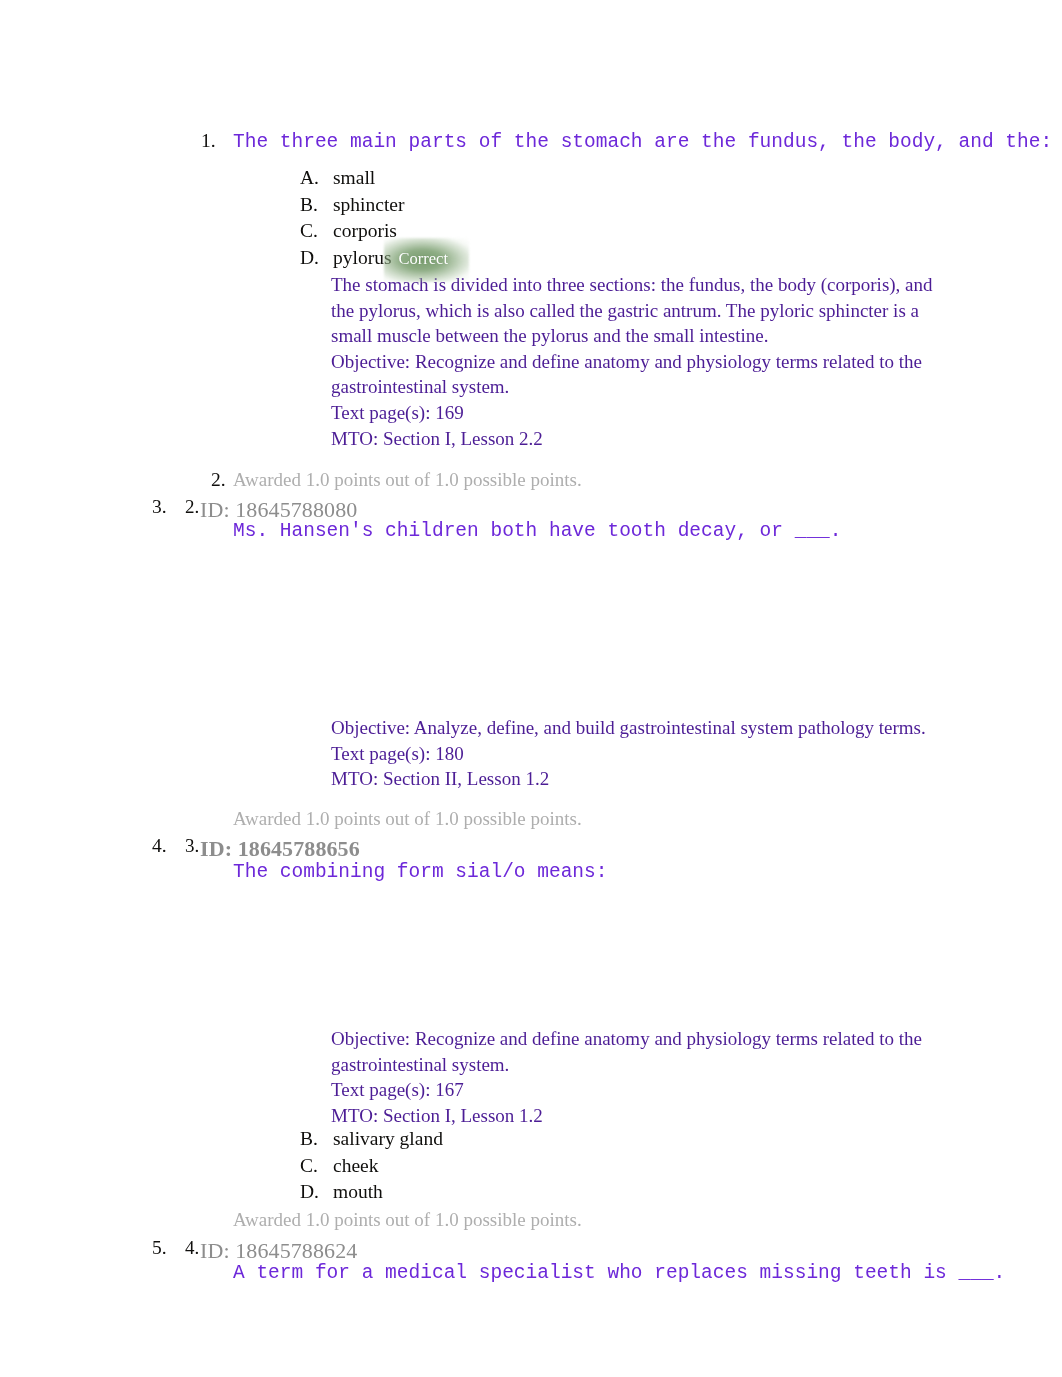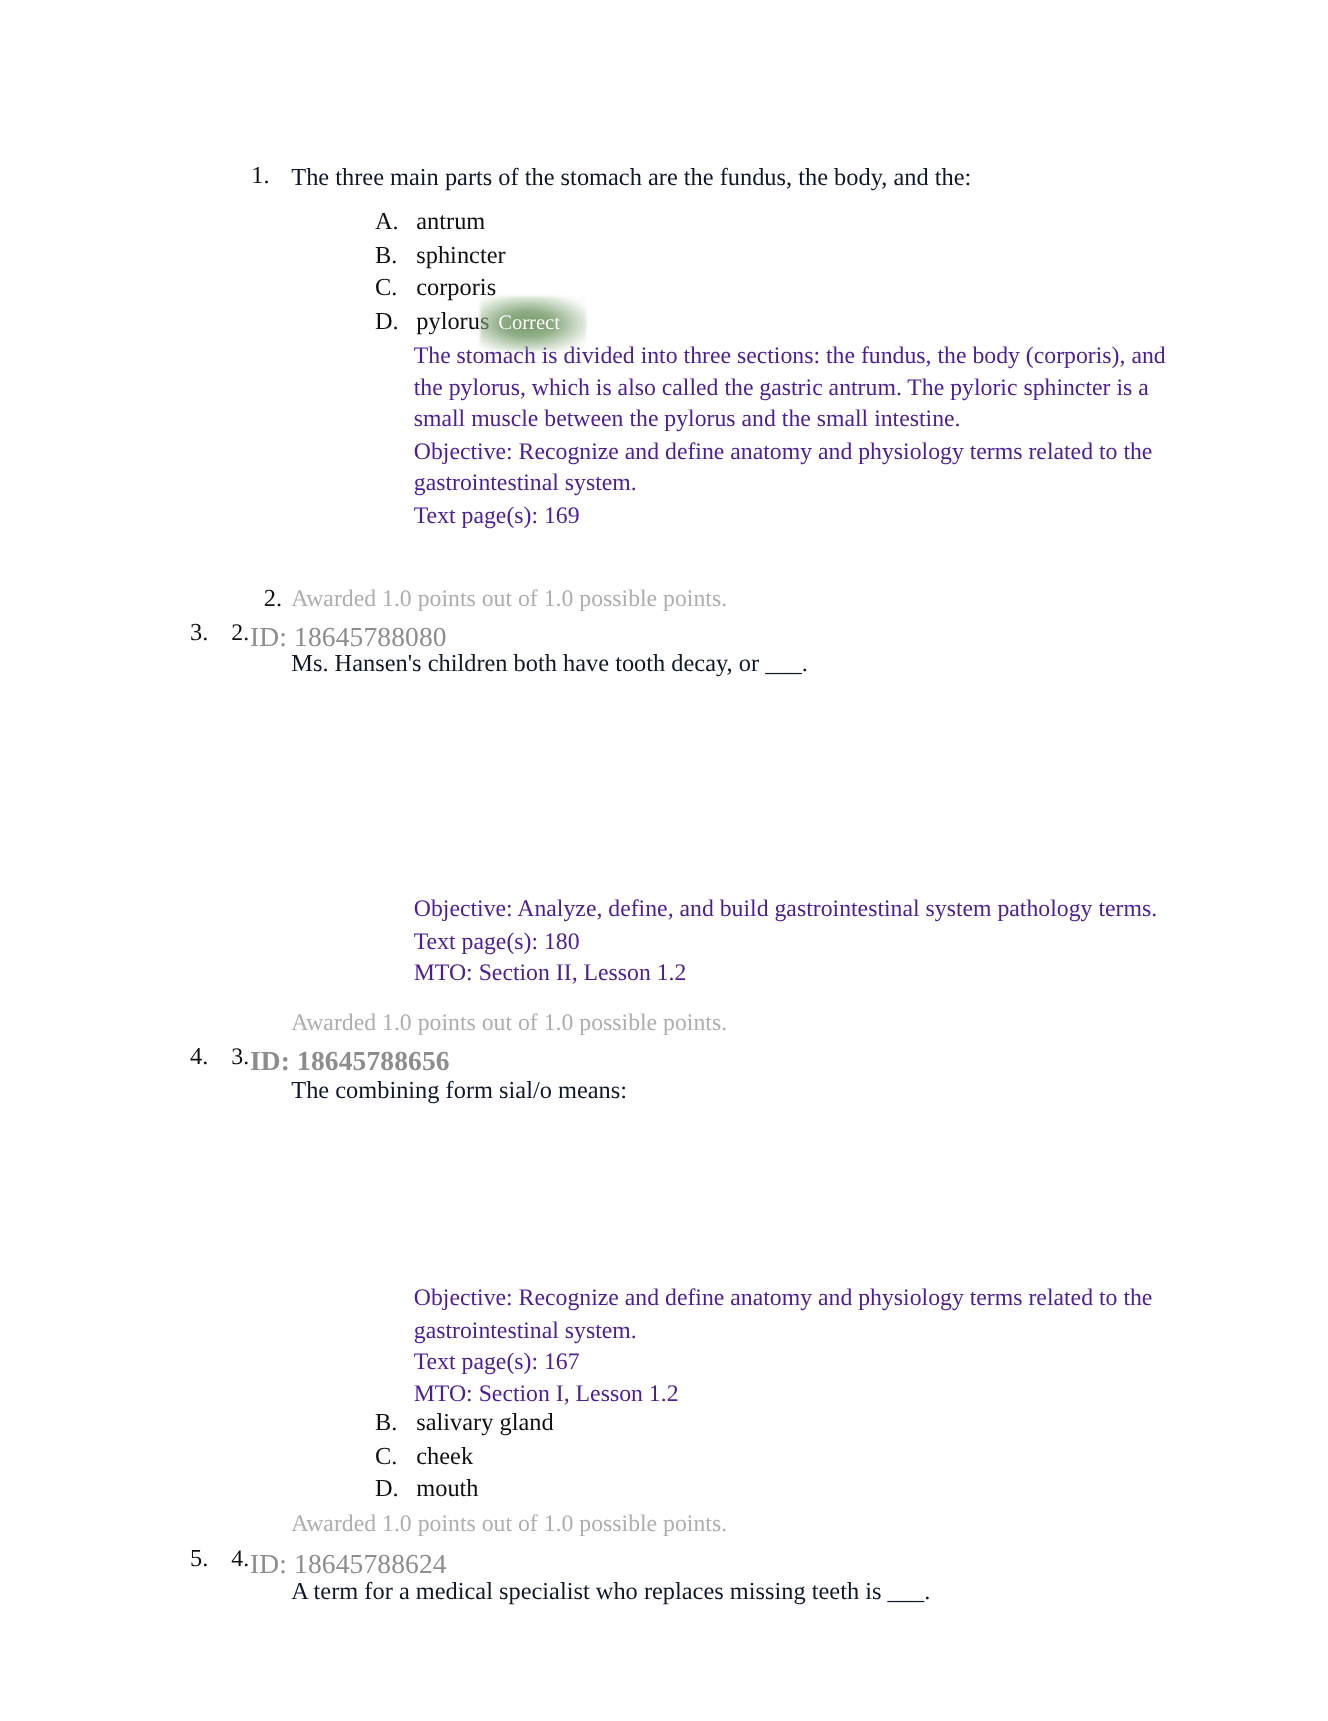--- a/index.html
+++ b/index.html
@@ -27,21 +27,22 @@
     position: absolute;
     white-space: nowrap;
   }
   .wrap {
     position: absolute;
   }
 
   .qtext {
     font-size: 19.5px;
     line-height: 25px;
-    color: #0f172a;
+    color: #6d28d9;
+    font-family: Liberation Mono, monospace;
   }
 
   .marker {
     font-size: 19.5px;
     color: #100f0d;
   }
   .marker-sm {
     font-size: 19px;
     color: #100f0d;
   }
@@ -142,37 +143,38 @@
 <body>
 
 <div class="page">
 
   <div class="row marker" id="q1-marker">1.</div>
 
   <div class="row qtext" id="q1-stem">The three main parts of the stomach are the fundus, the body, and the:</div>
 
   <div class="wrap" id="q1-opts">
     <div class="optrow">
-      <span class="L optletter">A.</span><span class="opttext">antrum</span>
+      <span class="L optletter">A.</span><span class="opttext">small</span>
     </div>
     <div class="optrow">
       <span class="L optletter">B.</span><span class="opttext">sphincter</span>
     </div>
     <div class="optrow">
       <span class="L optletter">C.</span><span class="opttext">corporis</span>
     </div>
     <div class="optrow">
       <span class="L optletter">D.</span><span class="opttext">pylorus</span><span class="correct-badge"><span>Correct</span></span>
     </div>
   </div>
 
   <div class="wrap rationale" id="q1-rationale">
     <div>The stomach is divided into three sections: the fundus, the body (corporis), and the pylorus, which is also called the gastric antrum. The pyloric sphincter is a small muscle between the pylorus and the small intestine.</div>
     <div>Objective: Recognize and define anatomy and physiology terms related to the gastrointestinal system.</div>
     <div>Text page(s): 169</div>
+    <div>MTO: Section I, Lesson 2.2</div>
   </div>
 
   <div class="row marker" id="q1-awarded-mk">2.</div>
   <div class="row awarded" id="q1-awarded">Awarded 1.0 points out of 1.0 possible points.</div>
 
   <div class="row marker" id="q2-outer-mk">3.</div>
   <div class="row marker-sm" id="q2-inner-mk">2.</div>
   <div class="row idtext" id="q2-id">ID: 18645788080</div>
   <div class="row qtext" id="q2-stem">Ms. Hansen's children both have tooth decay, or ___.</div>
 

